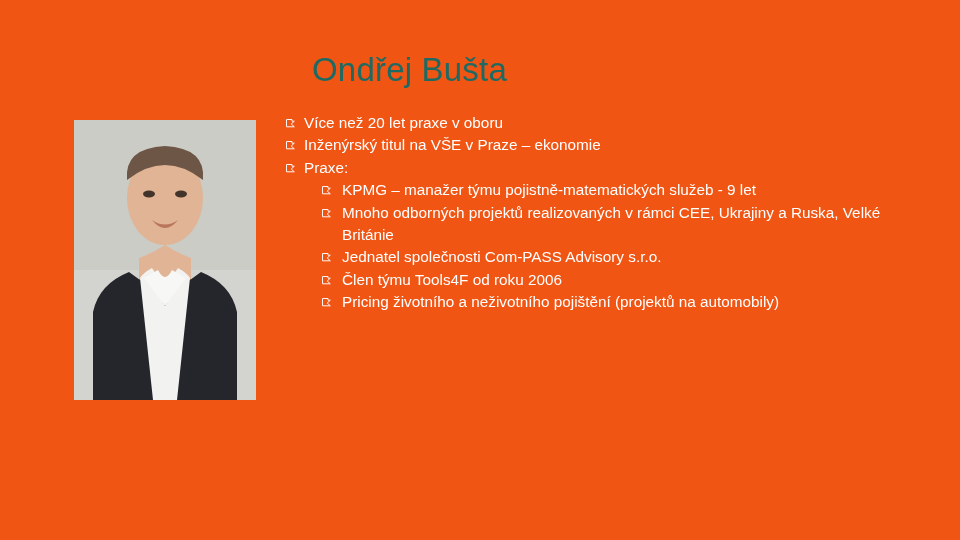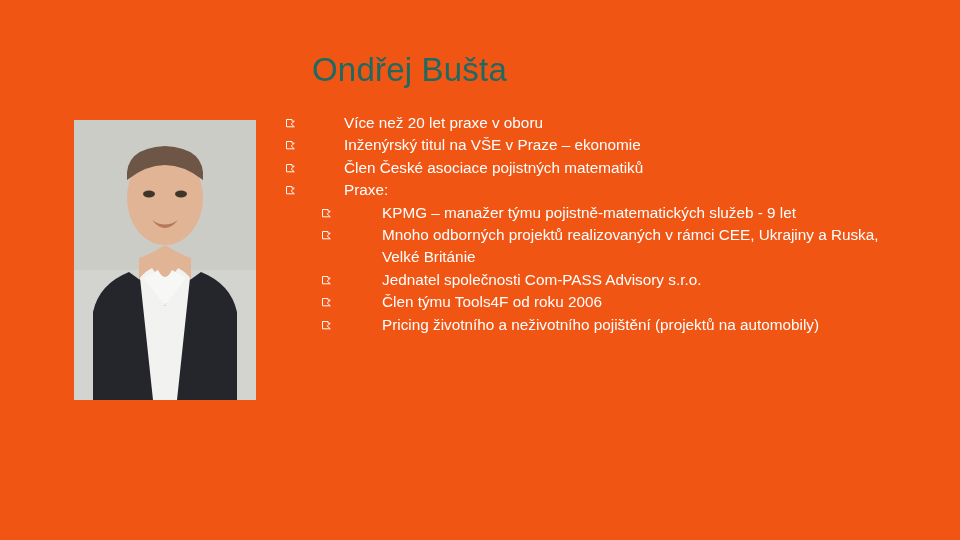--- a/index.html
+++ b/index.html
@@ -52,21 +52,20 @@
     width: 620px;
     color: #ffffff;
     font-size: 15.3px;
     line-height: 22.4px;
   }
   .b-row {
     display: flex;
     align-items: flex-start;
     margin: 0;
     padding: 0;
-    gap: 40px;
   }
   .b-row.lvl1 { padding-left: 0; }
   .b-row.lvl2 { padding-left: 36px; }
   .b-marker {
     flex: 0 0 auto;
     width: 18px;
     color: #ffffff;
     font-size: 12px;
     line-height: 22.4px;
     opacity: 0.95;
@@ -121,28 +120,20 @@
           </svg>
         </span>
       <span class="b-text">Inženýrský titul na VŠE v Praze – ekonomie</span>
     </div>
     <div class="b-row lvl1">
       <span class="b-marker">
           <svg width="9" height="9" viewBox="0 0 9 9">
             <path d="M0.5 0.5 H6 V2.2 H8.3 L5.2 5 L8.3 7.8 H0.5 Z" fill="none" stroke="#ffffff" stroke-width="1"></path>
           </svg>
         </span>
-      <span class="b-text">Člen České asociace pojistných matematiků</span>
-    </div>
-    <div class="b-row lvl1">
-      <span class="b-marker">
-          <svg width="9" height="9" viewBox="0 0 9 9">
-            <path d="M0.5 0.5 H6 V2.2 H8.3 L5.2 5 L8.3 7.8 H0.5 Z" fill="none" stroke="#ffffff" stroke-width="1"></path>
-          </svg>
-        </span>
       <span class="b-text">Praxe:</span>
     </div>
     <div class="b-row lvl2">
       <span class="b-marker">
           <svg width="9" height="9" viewBox="0 0 9 9">
             <path d="M0.5 0.5 H6 V2.2 H8.3 L5.2 5 L8.3 7.8 H0.5 Z" fill="none" stroke="#ffffff" stroke-width="1"></path>
           </svg>
         </span>
       <span class="b-text">KPMG – manažer týmu pojistně-matematických služeb - 9 let</span>
     </div>

